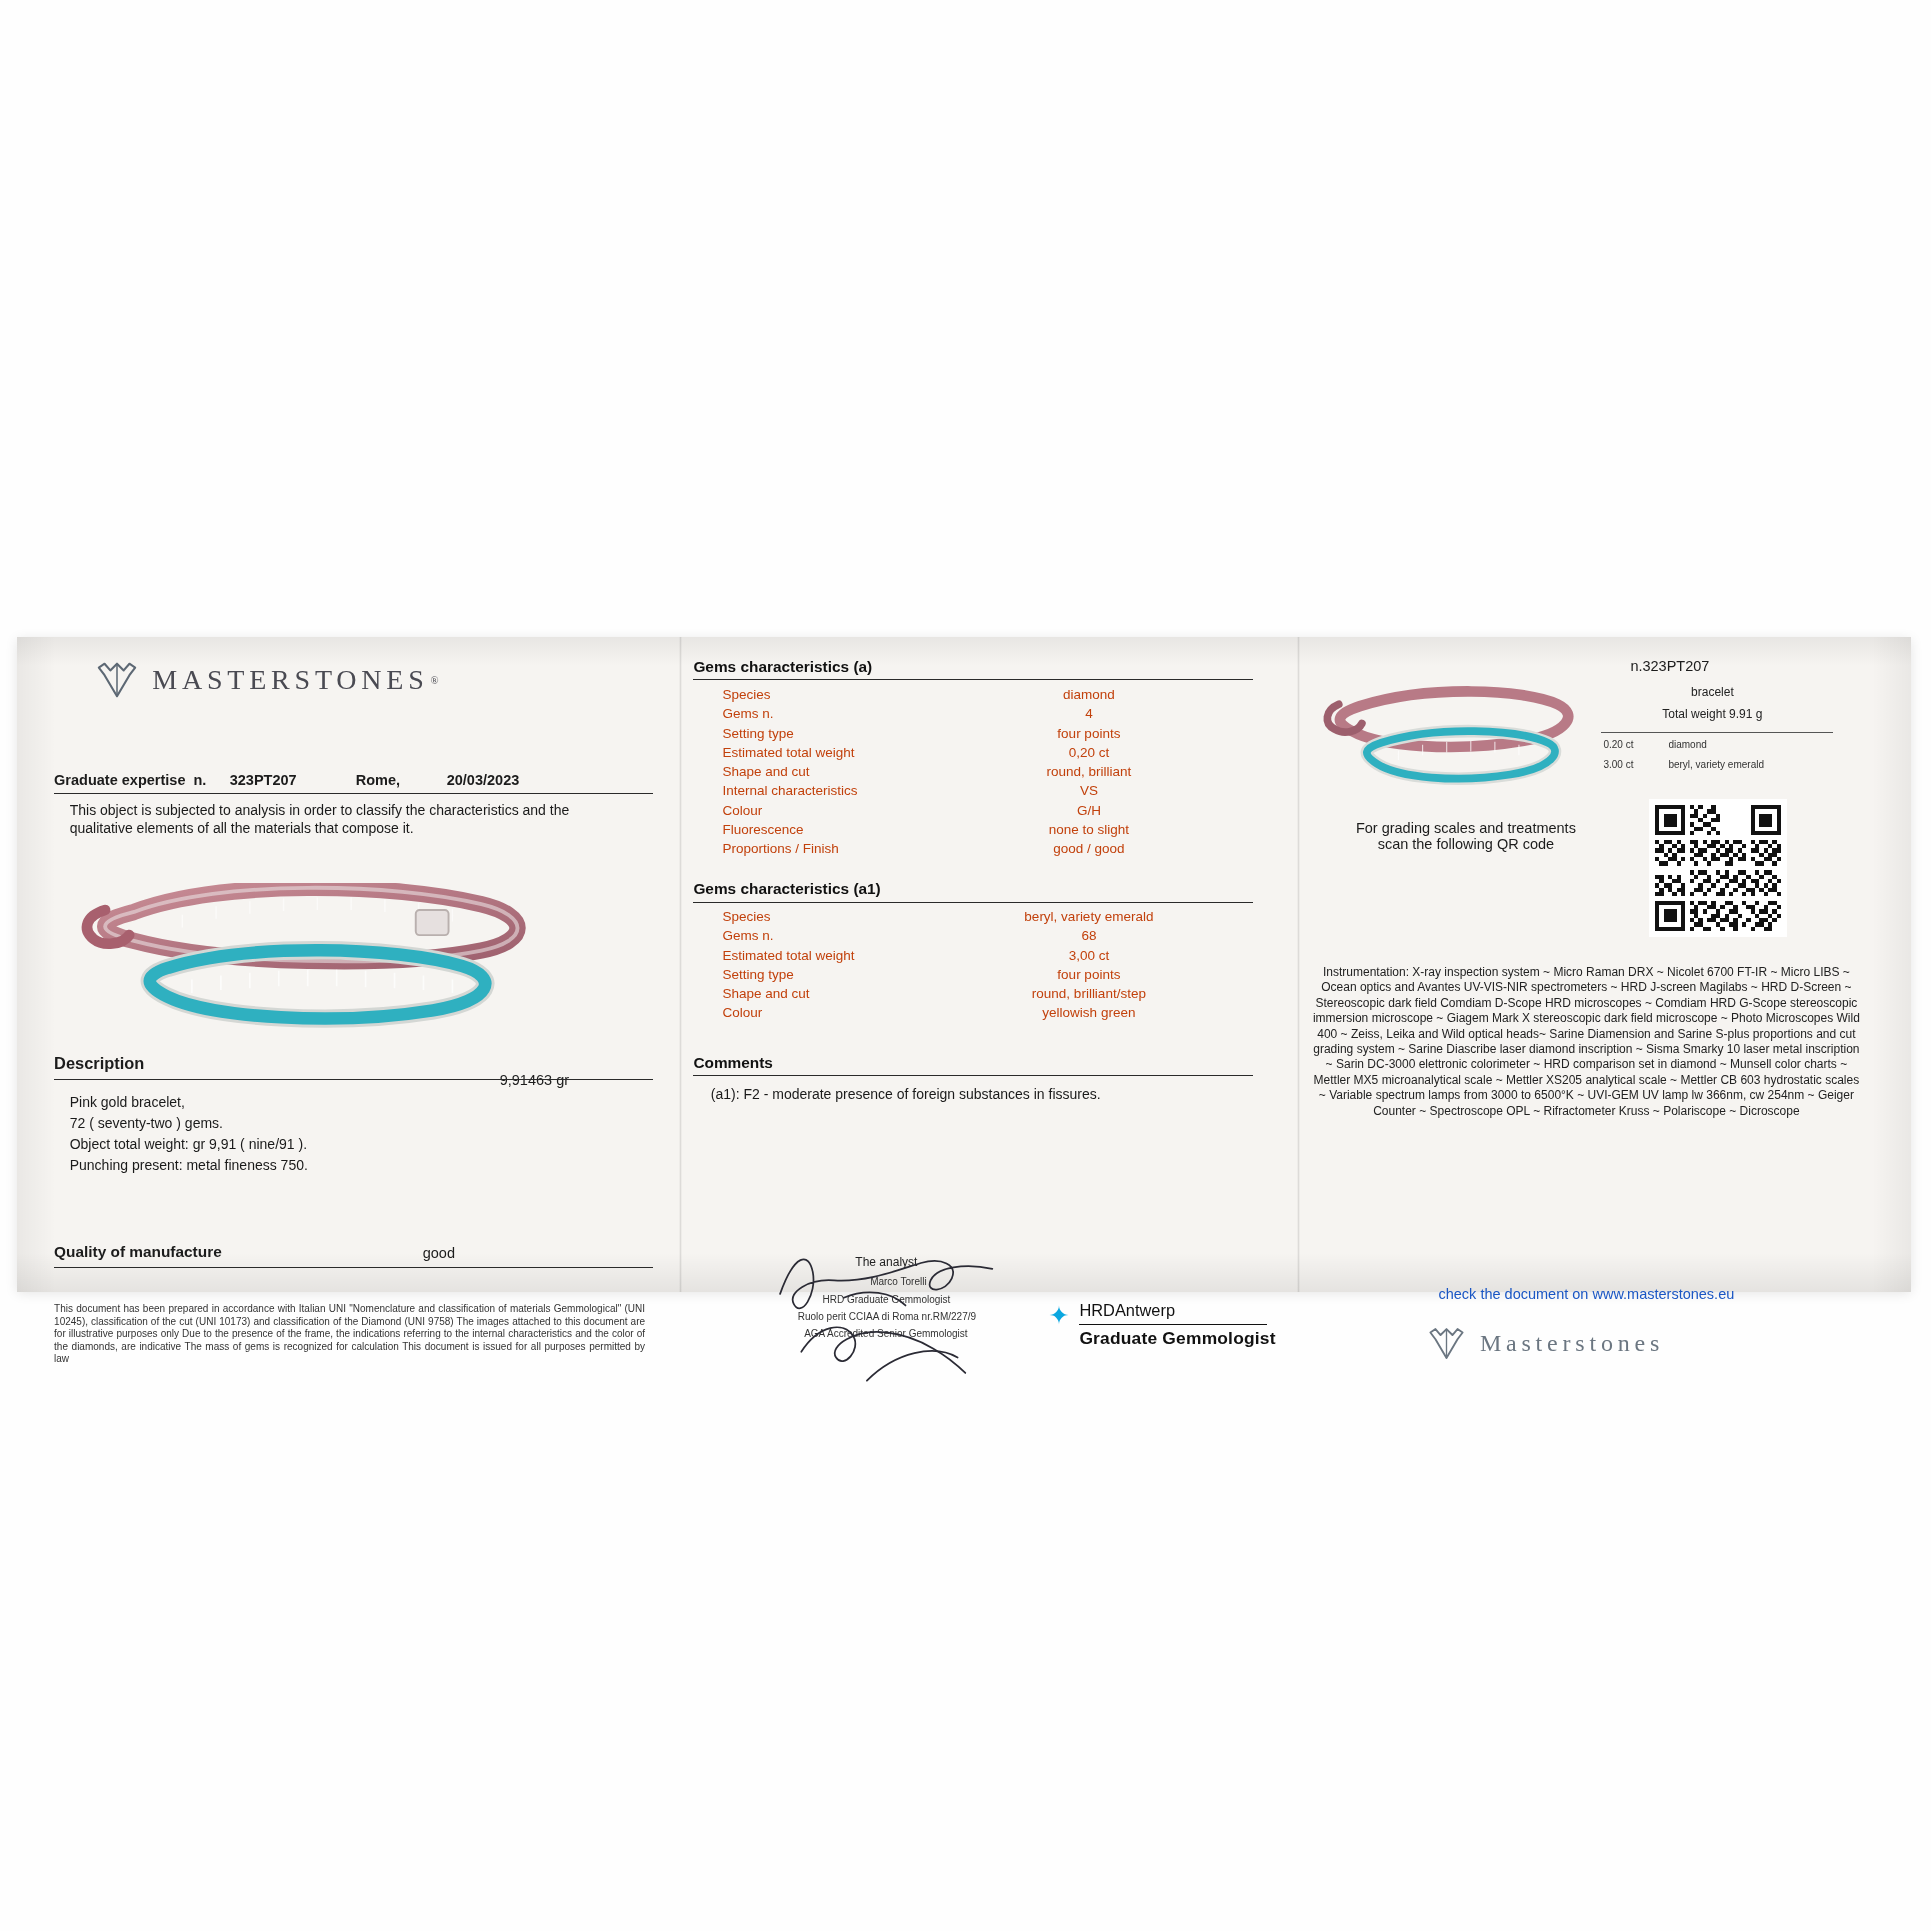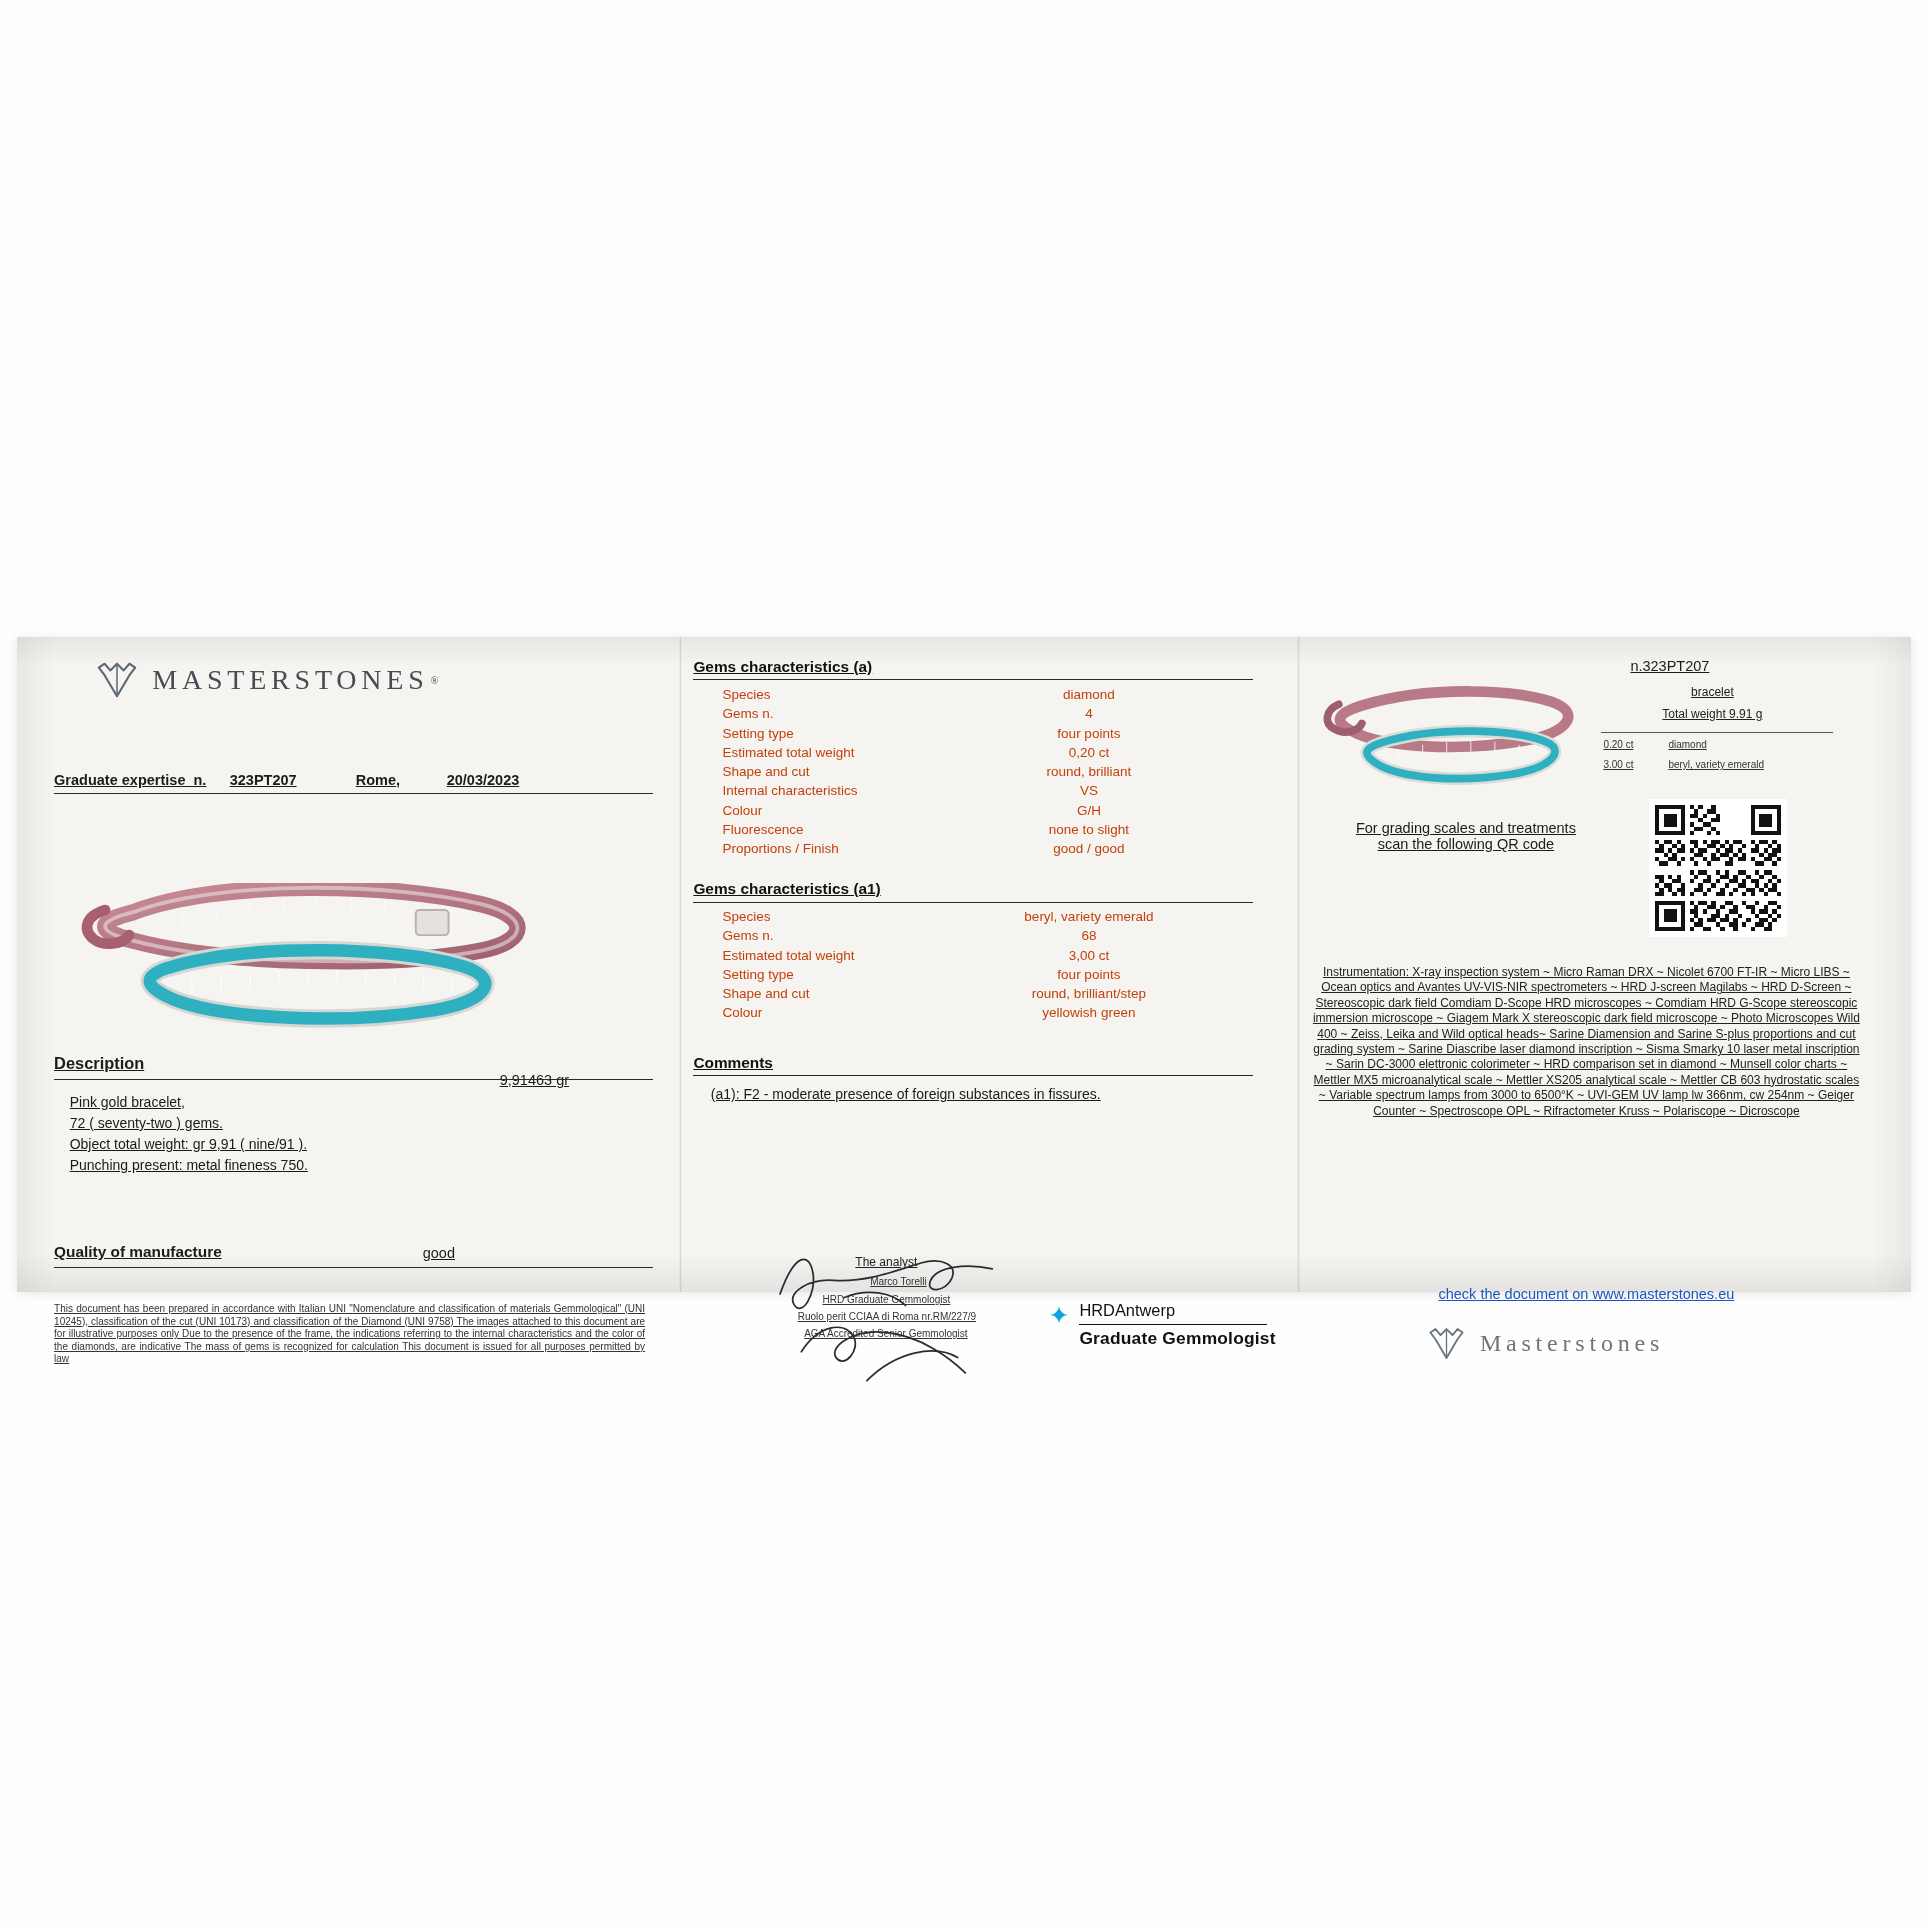--- a/index.html
+++ b/index.html
@@ -52,21 +52,21 @@
     top: 0;
     height: 100%;
     color: #1c1c1c;
   }
   
   #panel-left   { left: 19.3px;   width: 628px; }
   #panel-mid    { left: 676px;  width: 599px; }
   #panel-right  { left: 1294px; width: 579px; }
 
   
-  .t { position: absolute; white-space: pre; text-decoration: underline; }
+  .t { position: absolute; white-space: pre; }
   .sect-title {
     font-size: 15.4px;
     font-weight: bold;
     color: #111;
   }
   .rule {
     position: absolute;
     height: 1px;
     background: #2a2a2a;
   }
@@ -142,20 +142,21 @@
         <span class="logo-word" style="font-size:28px; margin-left:13.5px;">MASTERSTONES</span>
         <span class="logo-reg logo-word" style="margin-left:1.9px;">®</span>
       </div>
 
       <div class="t" style="left:17.4px; top:135px; font-size:14.5px; font-weight:600;">Graduate expertise  n.</div>
       <div class="t" style="left:193px; top:135px; font-size:14.5px; font-weight:600;">323PT207</div>
       <div class="t" style="left:319px; top:135px; font-size:14.5px; font-weight:600;">Rome,</div>
       <div class="t" style="left:410px; top:135px; font-size:14.5px; font-weight:600;">20/03/2023</div>
       <div class="rule" style="left:17.4px; top:156px; width:599px;"></div>
 
+      <div class="t body-txt" style="left:33px; top:164px; width:560px; white-space:normal;">This object is subjected to analysis in order to classify the characteristics and the qualitative elements of all the materials that compose it.</div>
 
       <div class="photo" style="left:39px; top:246px;">
         <svg width="502" height="164" viewBox="0 0 520 170">
           <defs>
             <linearGradient id="gA" x1="0" y1="0" x2="1" y2="1">
               <stop offset="0%" stop-color="#c98d96"></stop>
                 <stop offset="100%" stop-color="#9d5f6d"></stop>
             </linearGradient>
           </defs>
 

